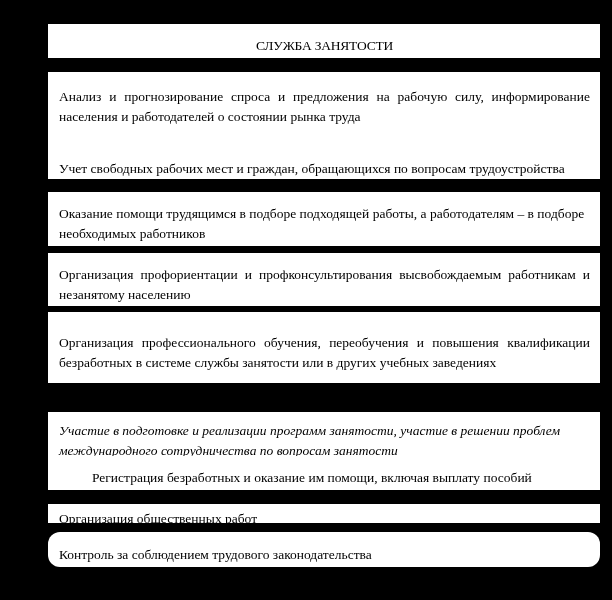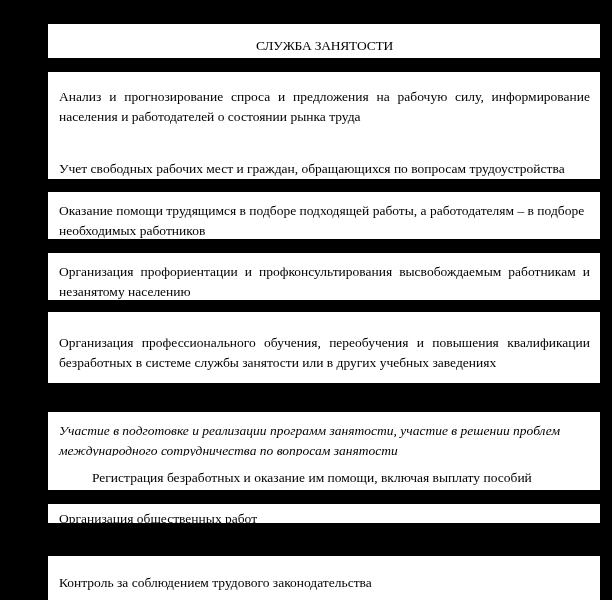--- a/index.html
+++ b/index.html
@@ -30,40 +30,40 @@
   </div>
 
   <div class="box" style="top:72px;height:60px;">
     <span class="txt">Анализ и прогнозирование спроса и предложения на рабочую силу, информирование населения и работодателей о состоянии рынка труда</span>
   </div>
 
   <div class="box" style="top:132px;height:47px;align-items:flex-end;">
     <span class="txt">Учет свободных рабочих мест и граждан, обращающихся по вопросам трудоустройства</span>
   </div>
 
-  <div class="box left" style="top:192px;height:47px;">
+  <div class="box left" style="top:192px;height:54px;">
     <span class="txt">Оказание помощи трудящимся в подборе подходящей работы, а работодателям – в подборе необходимых работников</span>
   </div>
 
-  <div class="box" style="top:253px;height:47px;">
+  <div class="box" style="top:253px;height:53px;">
     <span class="txt">Организация профориентации и профконсультирования высвобождаемым работникам и незанятому населению</span>
   </div>
 
   <div class="box" style="top:312px;height:71px;">
     <span class="txt">Организация профессионального обучения, переобучения и повышения квалификации безработных в системе службы занятости или в других учебных заведениях</span>
   </div>
 
   <div class="box left" style="top:412px;height:48px;font-style:italic;">
     <span class="txt">Участие в подготовке и реализации программ занятости, участие в решении проблем международного сотрудничества по вопросам занятости</span>
   </div>
 
   <div class="box left" style="top:456px;height:34px;padding-left:44px;">
     <span class="txt">Регистрация безработных и оказание им помощи, включая выплату пособий</span>
   </div>
 
   <div class="box left" style="top:504px;height:19px;">
     <span class="txt">Организация общественных работ</span>
   </div>
 
-  <div class="box left" style="top:556px;height:44px;">
+  <div class="box left" style="top:532px;height:35px;border-radius:12px;">
     <span class="txt">Контроль за соблюдением трудового законодательства</span>
   </div>
 </div>
 
 </body></html>

